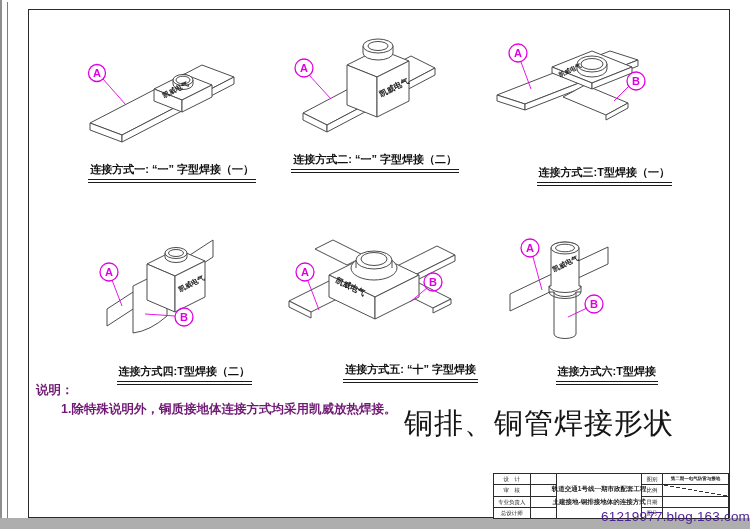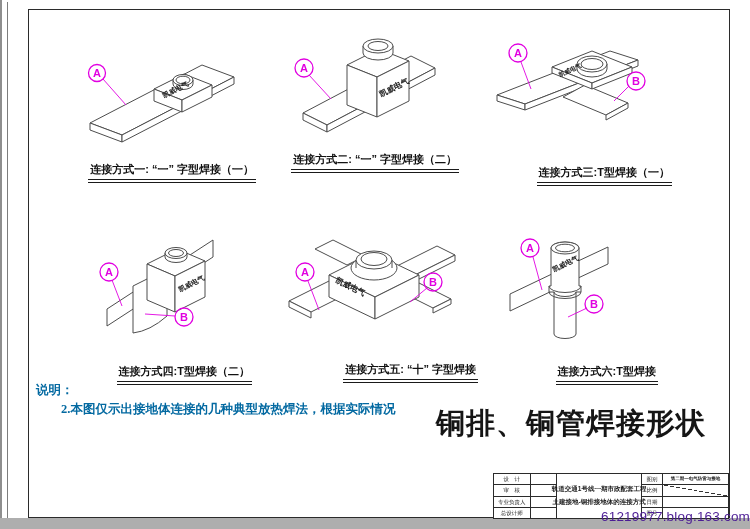--- a/index.html
+++ b/index.html
@@ -13,23 +13,23 @@
   .paper-edge{left:7px;top:2px;width:1px;height:516px;background:#7d7d7d;}
   .bottom-strip{left:0;top:518px;width:750px;height:11px;background:#aeaeae;}
   
   .frame{left:28px;top:9px;width:700px;height:507px;border:1px solid #2b2b2b;background:#fff;}
   
   .cap{position:absolute;text-align:right;font-size:11px;font-weight:bold;color:#111;white-space:nowrap;}
   .cap-t{display:inline-block;position:relative;padding:0 2px 2px 2px;border-bottom:1px solid #1a1a1a;}
   .cap-t::after{content:"";position:absolute;left:0;right:0;bottom:-4px;border-top:1px solid #1a1a1a;}
   
   .notes{left:36px;top:381px;width:360px;}
-  .notes div{font-size:12.5px;font-weight:bold;line-height:18.5px;white-space:pre;color:#0369a1;font-family:Liberation Serif, serif;}
-  
-  .big-title{left:404px;top:404px;font-size:29px;font-weight:bold;letter-spacing:1px;color:#151515;white-space:nowrap;margin-left:32px;}
+  .notes div{font-size:12.5px;font-weight:bold;line-height:18.5px;white-space:pre;color:#701a75;}
+  
+  .big-title{left:404px;top:404px;font-size:29px;font-weight:normal;letter-spacing:1px;color:#151515;white-space:nowrap;}
   
   .tblock{left:493px;top:473px;width:234px;height:44px;border:1px solid #2b2b2b;background:#fff;display:flex;}
   .tb-col{display:flex;flex-direction:column;border-right:1px solid #2b2b2b;}
   .tb-cell{flex:1;border-bottom:1px solid #2b2b2b;font-size:5.5px;line-height:6px;display:flex;align-items:center;justify-content:center;overflow:hidden;white-space:nowrap;color:#222;}
   .tb-cell:last-child{border-bottom:none;}
   .tb-center{width:84px;border-right:1px solid #2b2b2b;display:flex;flex-direction:column;align-items:center;justify-content:center;gap:4px;}
   .tb-center div{font-size:6.5px;font-weight:bold;white-space:nowrap;color:#1c1c1c;}
   .tb-val1{font-weight:bold;font-size:4.5px;}
   .slash{background:linear-gradient(to top right,transparent 48.5%,#333 48.5%,#333 51.5%,transparent 51.5%);}
   
@@ -208,21 +208,21 @@
   <g>
     <line x1="85" y1="80" x2="66" y2="89" stroke="#e100e1" stroke-width="0.9"></line>
     <circle cx="92" cy="76" r="9" fill="none" stroke="#e100e1" stroke-width="1.3"></circle>
     <text class="call" x="92" y="80">B</text>
   </g>
 </svg>
 <div class="cap" style="left:498px;top:364px;width:160px"><span class="cap-t">连接方式六:T型焊接</span></div>
 
 <div class="abs notes">
   <div>说明：</div>
-  <div>　　2.本图仅示出接地体连接的几种典型放热焊法，根据实际情况</div>
+  <div>　　1.除特殊说明外，铜质接地体连接方式均采用凯威放热焊接。</div>
 </div>
 
 <div class="abs big-title">铜排、铜管焊接形状</div>
 
 <div class="abs tblock">
   <div class="tb-col" style="width:36px">
     <div class="tb-cell">设　计</div>
     <div class="tb-cell">审　核</div>
     <div class="tb-cell">专业负责人</div>
     <div class="tb-cell">总设计师</div>

